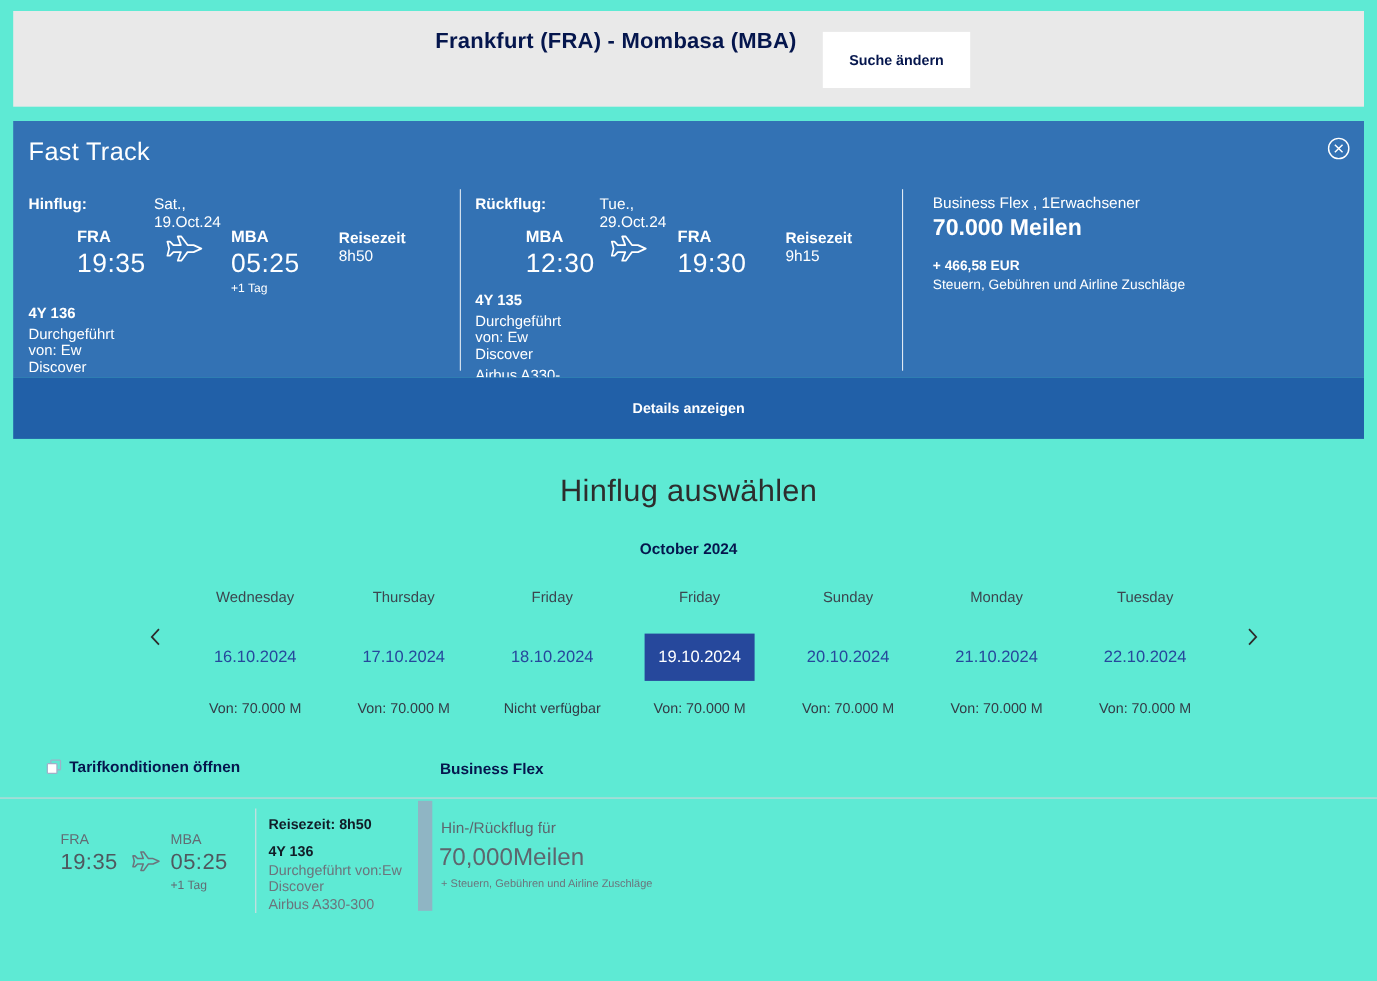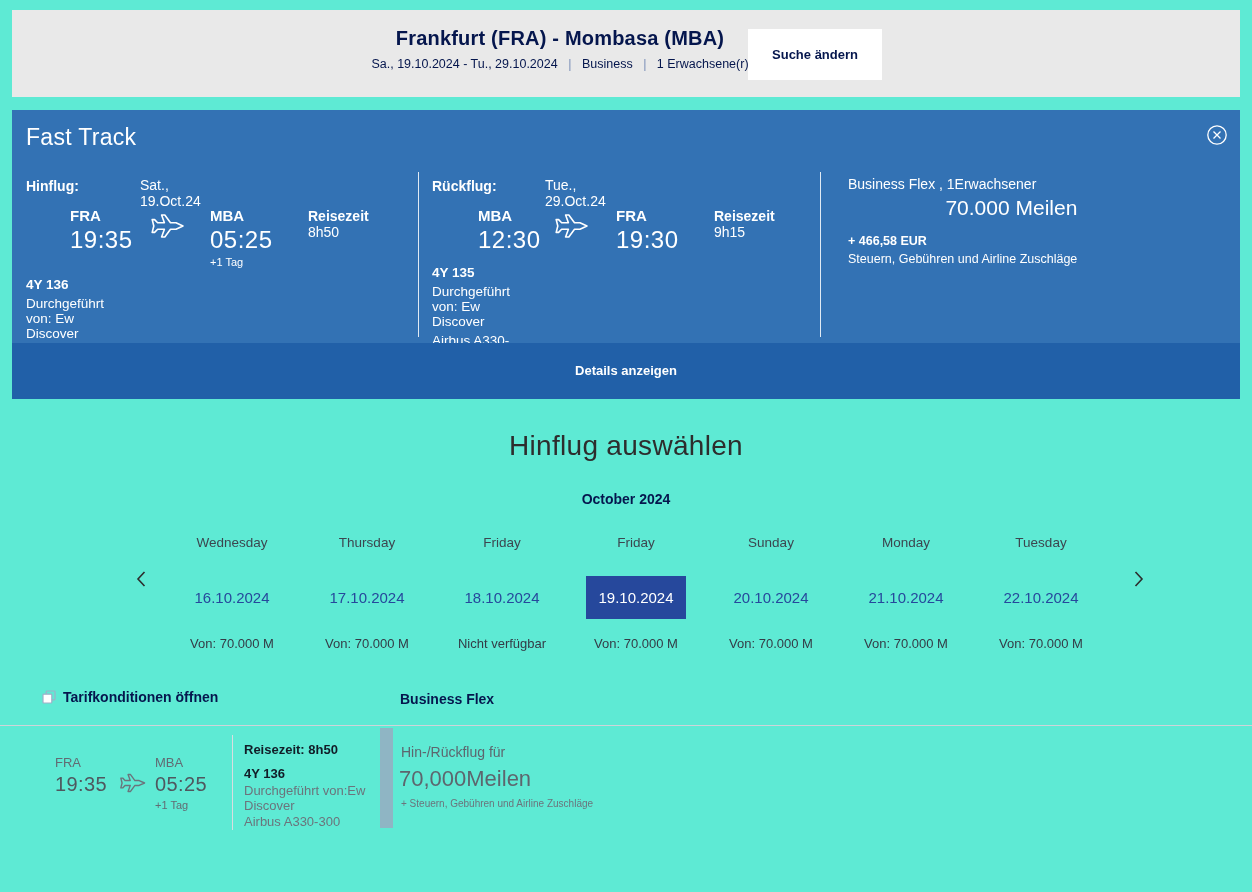--- a/index.html
+++ b/index.html
@@ -24,21 +24,21 @@
   .ft-col-label { font-size:14px; font-weight:700; }
   .ft-date { font-size:14px; font-weight:400; }
   .ft-airport { font-size:15px; font-weight:700; }
   .ft-time { font-size:24px; font-weight:300; margin-top:2px; letter-spacing:.5px; }
   .ft-nextday { font-size:11px; margin-top:2px; }
   .ft-duration b { font-weight:700; }
   .ft-duration { font-size:14px; }
   .ft-flightnr { font-size:13.5px; font-weight:700; }
   .ft-opline { font-size:13.5px; font-weight:400; margin-top:4px; }
   .fare-name { font-size:14px; }
-  .fare-miles { font-size:21px; font-weight:400; margin-top:4px;text-align:right; }
+  .fare-miles { font-size:21px; font-weight:700; margin-top:4px; }
   .fare-sur { font-size:12.5px; font-weight:600; margin-top:14px; }
   .fare-note { font-size:12.5px; margin-top:4px; }
   .plane-icon svg { display:block; }
 
   .details-bar { position:absolute; left:12px; top:343px; width:1228px; height:56px; background:#2160a8;
         color:#fff; font-size:13px; font-weight:700; text-align:center; line-height:56px; cursor:pointer; border:none; font-family:inherit; width:1228px; }
 
   
   .select-heading { position:absolute; left:0; top:430px; width:1252px; text-align:center;
         font-size:28px; font-weight:300; color:#2d2d2d; letter-spacing:.3px; }
@@ -79,27 +79,20 @@
   .footnote-text { font-size:13.5px; color:#3a3a3a; }
 </style>
 </head>
 <body>
 
 <div class="page">
 
   <div class="search-band">
     <div class="summary-block">
       <div class="route-title">Frankfurt (FRA) - Mombasa (MBA)</div>
-      <div class="route-sub">
-        <span>Sa., 19.10.2024 - Tu., 29.10.2024</span>
-        <span class="sep">|</span>
-        <span>Business</span>
-        <span class="sep">|</span>
-        <span>1 Erwachsene(r)</span>
-      </div>
     </div>
     <button class="change-search-btn">Suche ändern</button>
   </div>
 
   <div class="fast-track">
     <div class="ft-title">Fast Track</div>
     <button class="ft-close" aria-label="close">
       <svg width="22" height="22" viewBox="0 0 22 22" fill="none" stroke="currentColor" stroke-width="1.3">
         <circle cx="11" cy="11" r="9.2"></circle>
         <path d="M7.5 7.5 L14.5 14.5 M14.5 7.5 L7.5 14.5"></path>

